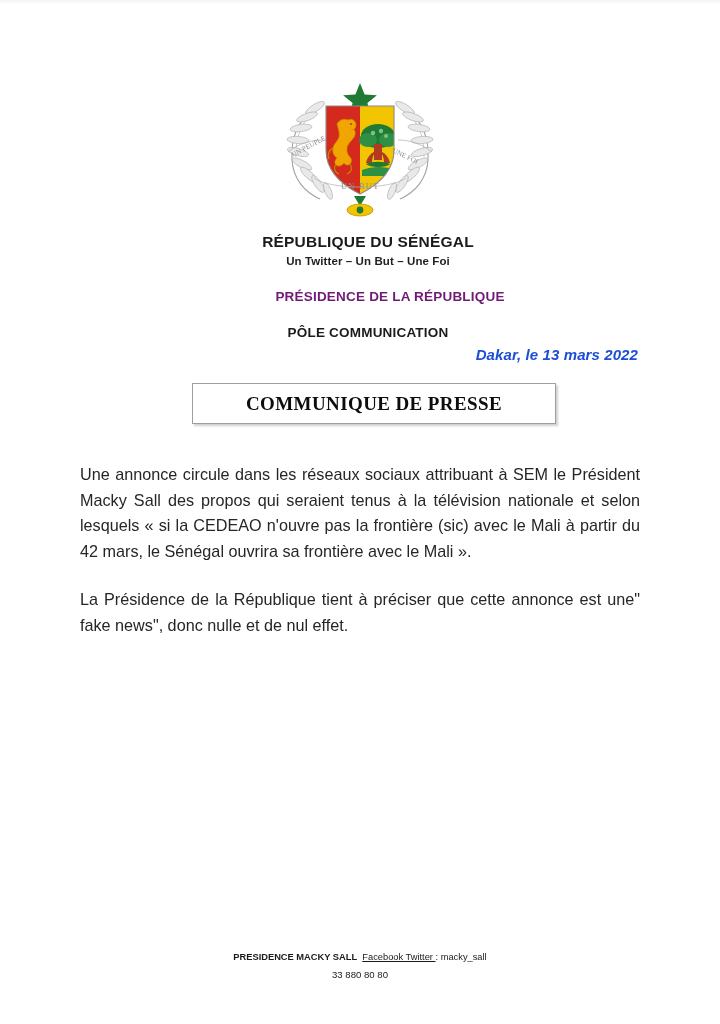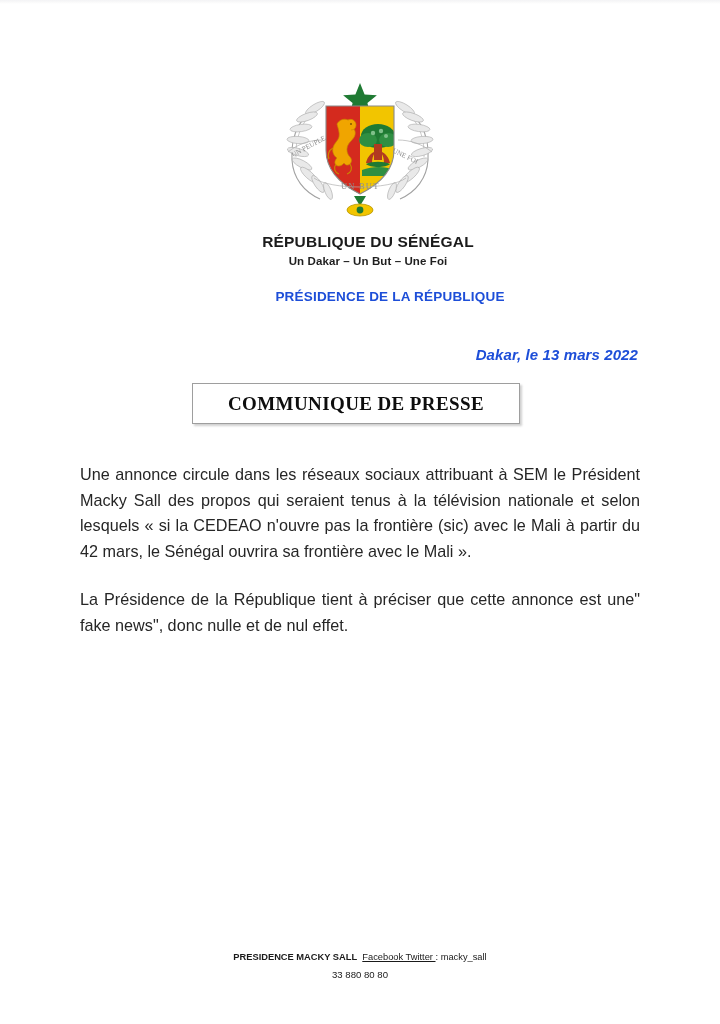--- a/index.html
+++ b/index.html
@@ -63,21 +63,21 @@
   .h-motto {
     font-size: 11.5px;
     font-weight: 600;
     color: #1f1f1f;
     margin-top: 4px;
     letter-spacing: 0.1px;
   }
   .h-presidency {
     font-size: 13.5px;
     font-weight: 700;
-    color: #1d4ed8;
+    color: #701a75;
     margin-top: 22px;
     letter-spacing: 0.2px;
     margin-left: 44px;
   }
   .h-pole {
     font-size: 13.5px;
     font-weight: 700;
     color: #1b1b1b;
     margin-top: 21px;
     letter-spacing: 0.2px;
@@ -93,21 +93,21 @@
     font-style: italic;
     color: #1d4ed8;
     letter-spacing: 0.1px;
   }
 
   
   .title-box {
     position: absolute;
     top: 383px;
     left: 192px;
-    width: 328px;
+    width: 364px;
     height: 41px;
     border: 1px solid #9e9e9e;
     box-shadow: 2px 2px 2px rgba(120,120,120,0.35);
     background: #ffffff;
     display: flex;
     align-items: center;
     justify-content: center;
     box-sizing: border-box;
   }
   .title-text {
@@ -264,22 +264,23 @@
       <g>
         <path d="M74,118 L86,118 L80,128 Z" fill="#1f7a33"></path>
         <ellipse cx="80" cy="132" rx="13" ry="6" fill="#f2c500" stroke="#b89600" stroke-width="0.8"></ellipse>
         <circle cx="80" cy="132" r="3.4" fill="#1f7a33"></circle>
       </g>
     </svg>
   </div>
 
   <div class="header-block">
     <div class="h-republic">RÉPUBLIQUE DU SÉNÉGAL</div>
-    <div class="h-motto">Un Dakar – Un But – Une Foi</div>
+    <div class="h-motto">Un Twitter – Un But – Une Foi</div>
     <div class="h-presidency">PRÉSIDENCE DE LA RÉPUBLIQUE</div>
+    <div class="h-pole">PÔLE COMMUNICATION</div>
   </div>
 
   <div class="dateline">Dakar, le 13 mars 2022</div>
 
   <div class="title-box">
     <span class="title-text">COMMUNIQUE DE PRESSE</span>
   </div>
 
   <div class="body-block">
     <p class="para">Une annonce circule dans les réseaux sociaux attribuant à SEM le Président Macky Sall des propos qui seraient tenus à la télévision nationale et selon lesquels « si la CEDEAO n'ouvre pas la frontière (sic) avec le Mali à partir du 42 mars, le Sénégal ouvrira sa frontière avec le Mali ».</p>

